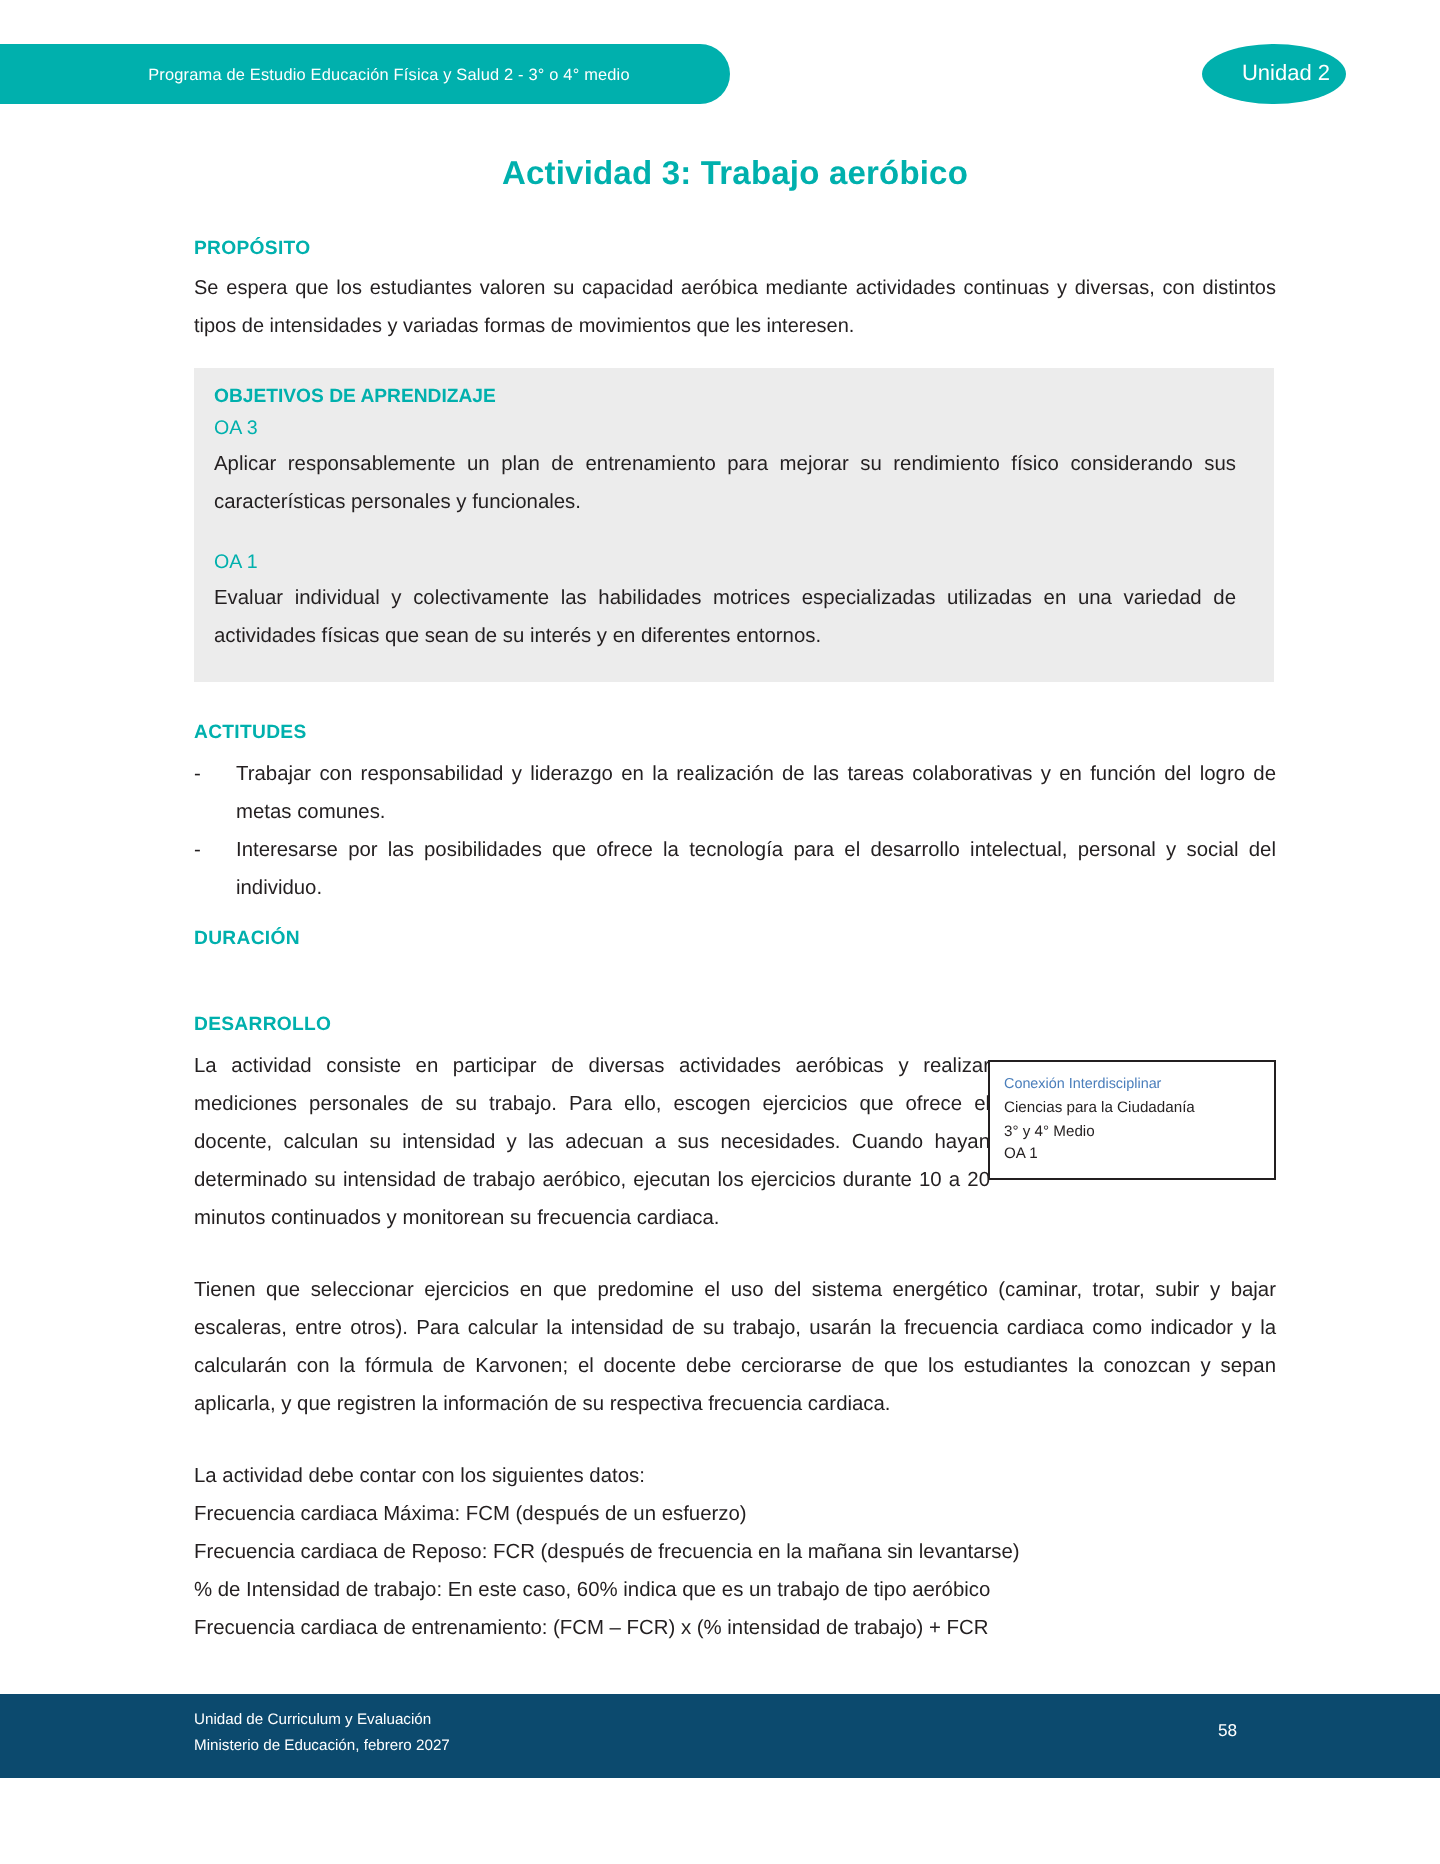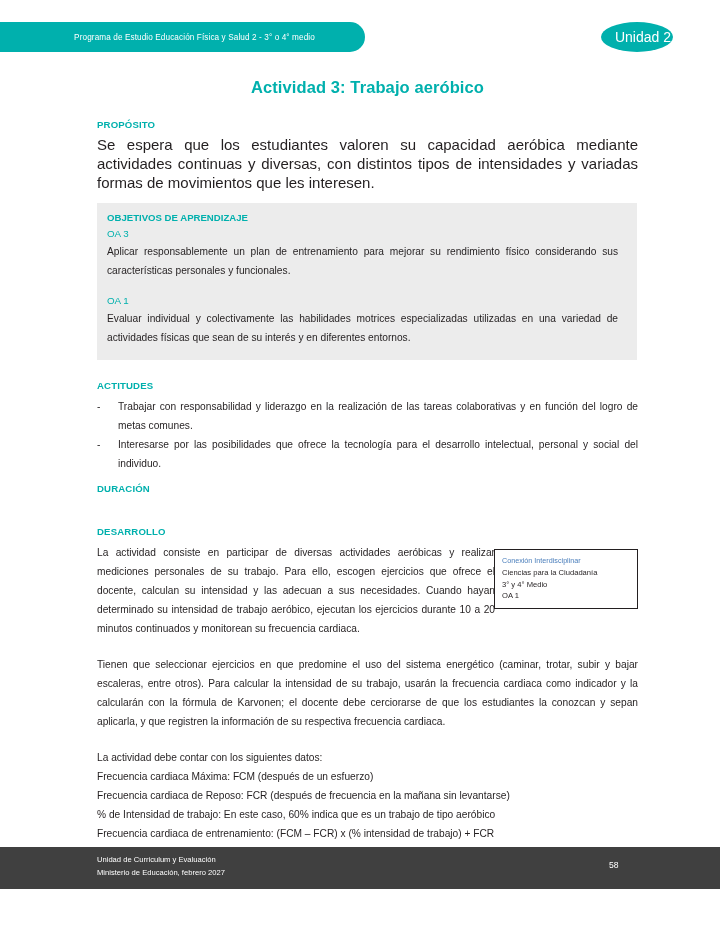--- a/index.html
+++ b/index.html
@@ -51,21 +51,21 @@
     width: 72px;
     height: 30px;
     background: #00b0ad;
     border-radius: 36px / 15px;
     display: flex;
     align-items: center;
     justify-content: center;
   }
   .unit-badge-text {
     color: #ffffff;
-    font-size: 14px;
+    font-size: 11px;
     white-space: nowrap;
     padding-left: 12px;
   }
 
   
   .page {
     position: absolute;
     left: 97px;
     top: 78px;
     width: 541px;
@@ -82,21 +82,21 @@
 
   .section-label {
     color: #00b0ad;
     font-size: 9.6px;
     font-weight: bold;
     margin: 0 0 5px 0;
     letter-spacing: 0.15px;
   }
 
   .body-text {
-    font-size: 15px;
+    font-size: 10px;
     line-height: 19px;
     margin: 0;
     text-align: justify;
     color: #231f20;
   }
   .body-text.left { text-align: left; }
 
   
   .oa-box {
     background: #ececec;
@@ -190,21 +190,21 @@
   }
   .datalist { margin-top: 17px; }
 
   
   .footer {
     position: absolute;
     left: 0;
     bottom: 43px;
     width: 720px;
     height: 42px;
-    background: #404040;
+    background: #0c4a6e;
     display: flex;
     align-items: center;
   }
   .footer-left {
     position: absolute;
     left: 97px;
     top: 7px;
     color: #ffffff;
     font-size: 7.6px;
     line-height: 12.5px;

